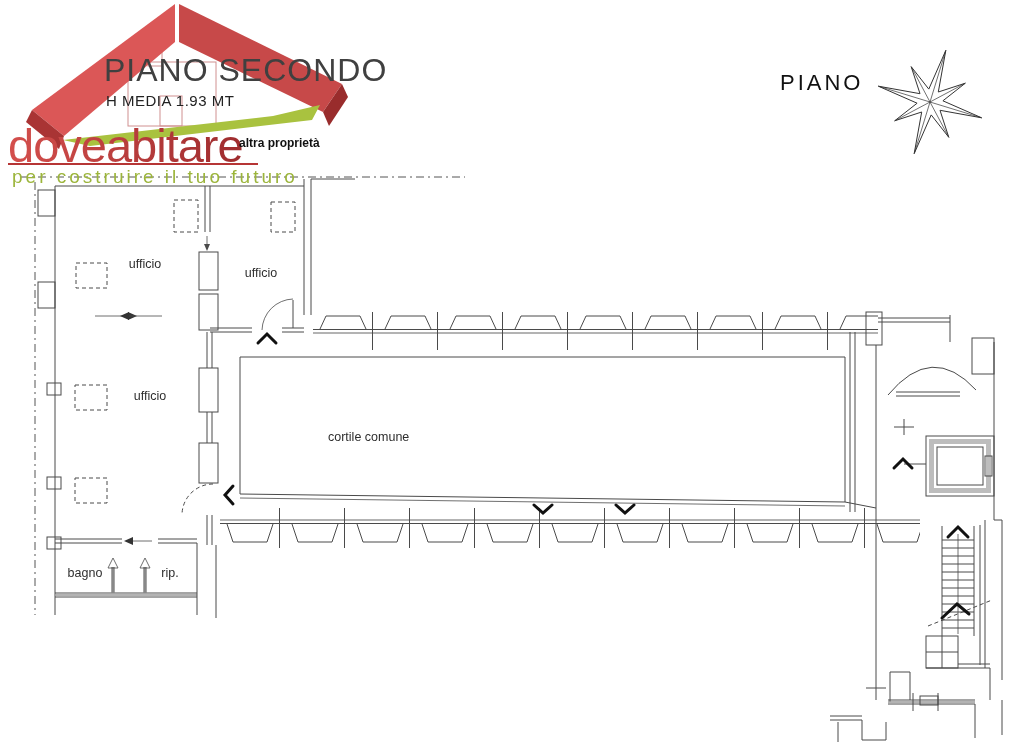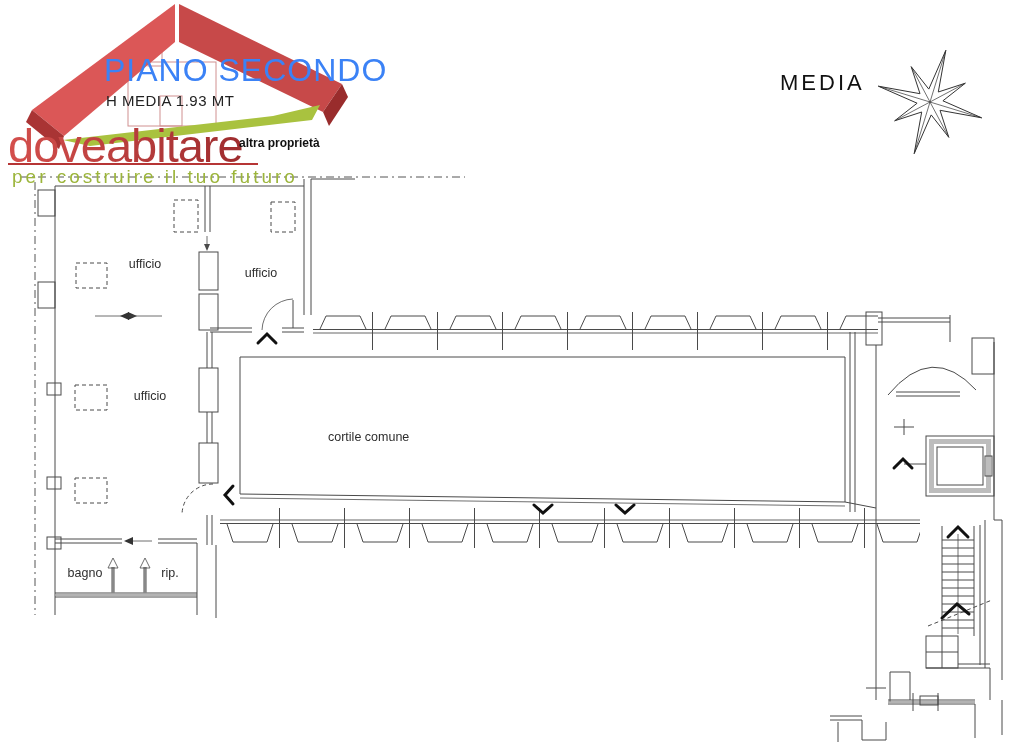--- a/index.html
+++ b/index.html
@@ -1,19 +1,19 @@
 <!DOCTYPE html>
 <html><head>
 <meta charset="utf-8">
 <style>
   html,body{margin:0;padding:0;background:#e9e9e9;}
   #stage{position:relative;width:1024px;height:743px;background:#ffffff;overflow:hidden;
          font-family:"Liberation Sans", sans-serif;}
   .abs{position:absolute;}
-  #title{left:104px;top:52px;font-size:32px;letter-spacing:1px;color:#3b82f6;font-weight:500;}
+  #title{left:104px;top:52px;font-size:32px;letter-spacing:1px;color:#404040;font-weight:500;}
   #subtitle{left:106px;top:92px;font-size:15px;color:#222;letter-spacing:0.5px;}
   #brand{left:8px;top:122px;font-size:47px;font-weight:400;letter-spacing:-1px;line-height:1;
          background:linear-gradient(90deg,#d44f4c,#9e2c2e);-webkit-background-clip:text;
          background-clip:text;color:#bf3a3a;-webkit-text-fill-color:transparent;}
   #brand-underline{left:8px;top:163px;width:250px;height:2px;background:#b63535;}
   #tagline{left:12px;top:166px;font-size:19px;letter-spacing:3px;color:#9cb53b;font-weight:500;text-align:right;}
   #annotation{left:239px;top:136px;font-size:12px;font-weight:700;color:#111;}
   #north-label{left:780px;top:70px;font-size:22px;letter-spacing:3px;color:#111;font-weight:500;}
   svg{position:absolute;left:0;top:0;}
   .w{stroke:#4a4a4a;stroke-width:1;fill:none;}
@@ -241,15 +241,15 @@
   <svg class="abs" style="left:58px;top:100px;" width="280" height="48" viewBox="0 0 280 48">
     <path d="M5,40 L215,16 L262,5 L254,20 L32,46 Z" fill="#a9c23f"></path>
   </svg>
 
   <div class="abs" id="title">PIANO SECONDO</div>
   <div class="abs" id="subtitle">H MEDIA 1.93 MT</div>
   <div class="abs" id="brand">doveabitare</div>
   <div class="abs" id="brand-underline"></div>
   <div class="abs" id="tagline">per costruire il tuo futuro</div>
   <div class="abs" id="annotation">altra proprietà</div>
-  <div class="abs" id="north-label">MEDIA</div>
+  <div class="abs" id="north-label">PIANO</div>
 
 </div>
 
 </body></html>

